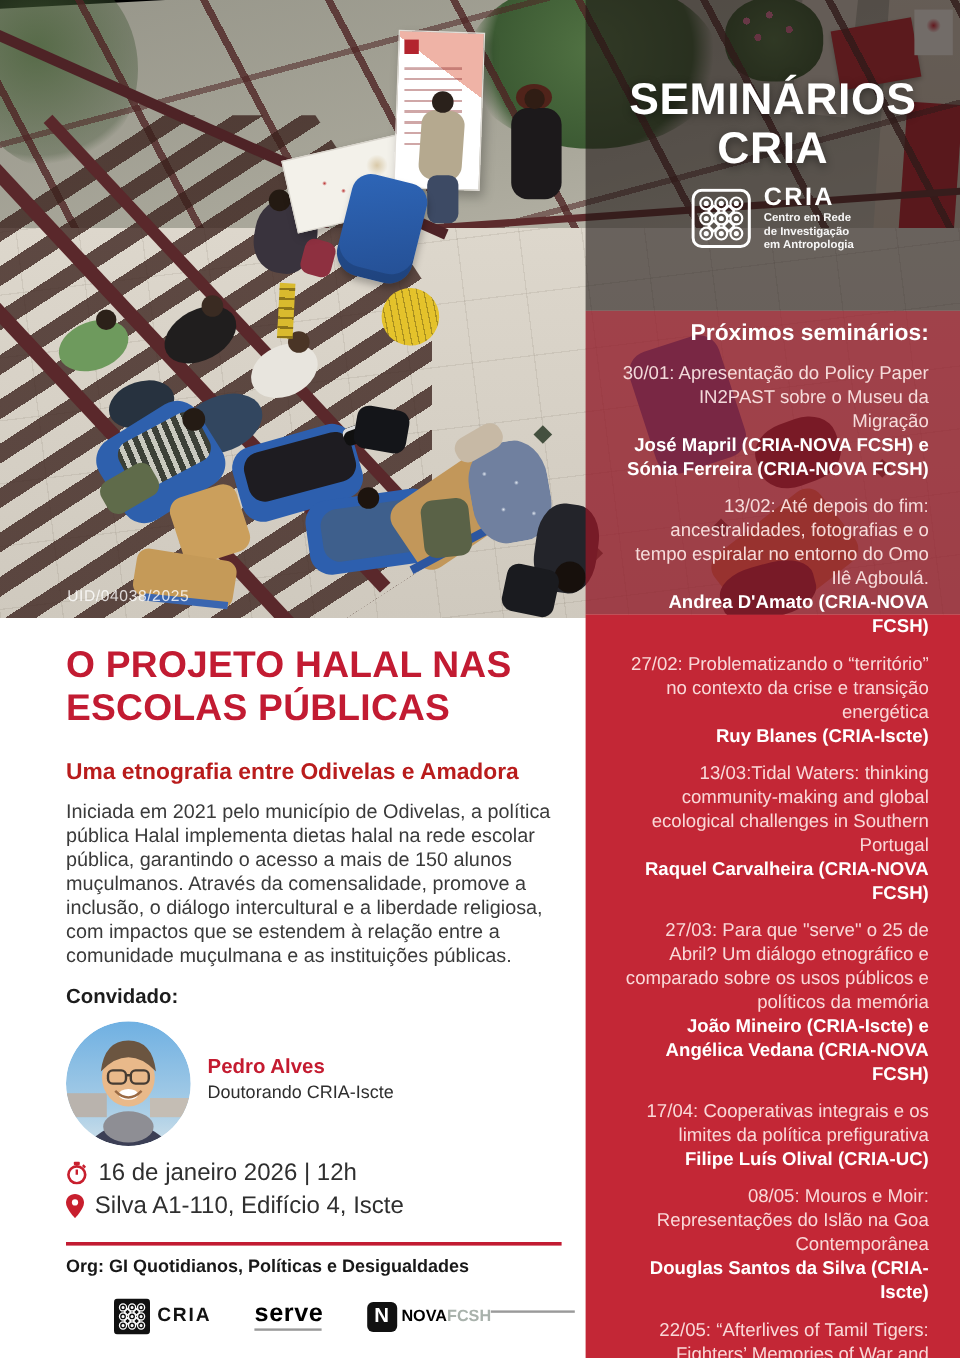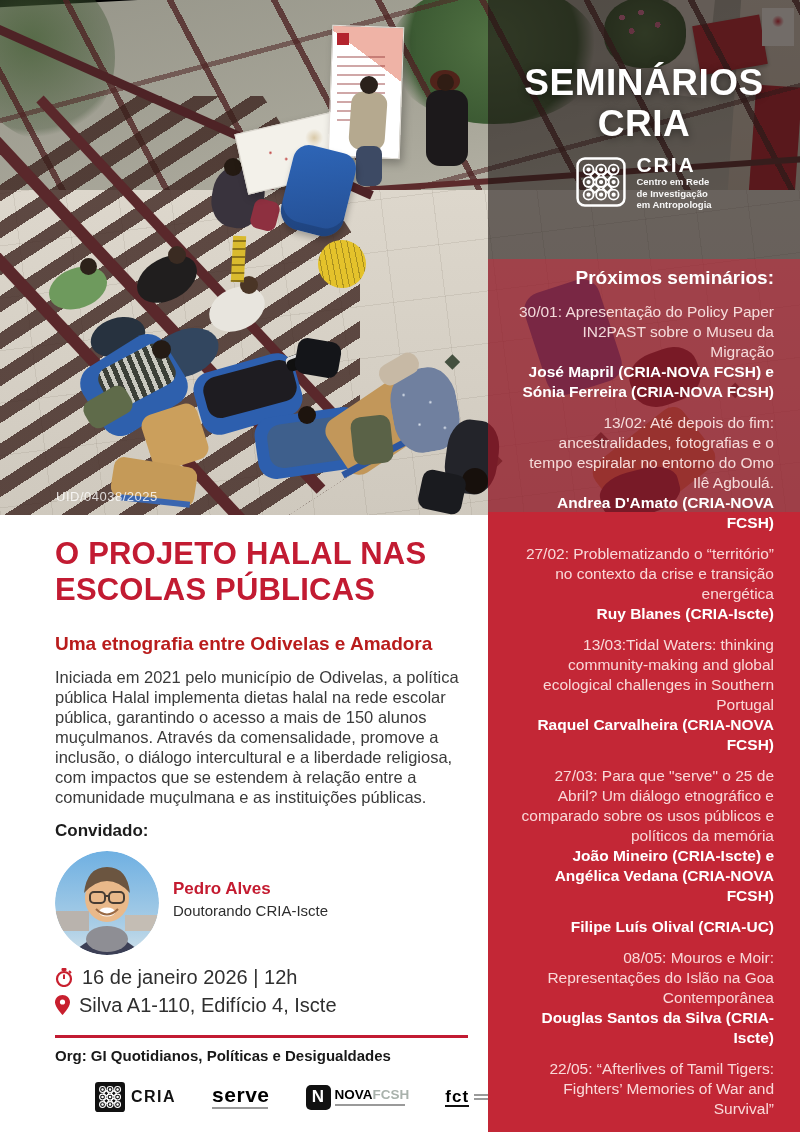--- a/index.html
+++ b/index.html
@@ -48,21 +48,21 @@
   .org{margin-top:9px;font-size:15px;font-weight:700;color:#181818;}
   .logos{margin-top:18px;margin-left:40px;display:flex;align-items:center;gap:36px;}
   .flogo{display:flex;align-items:center;gap:6px;color:#121212;}
   .flogo .sq{width:30px;height:30px;}
   .cria-word{font-size:16px;font-weight:800;letter-spacing:1.5px;}
   .iscte-block{display:flex;flex-direction:column;align-items:flex-start;}
   .iscte-word{font-size:21px;font-weight:800;letter-spacing:.5px;line-height:20px;}
   .strap{margin-top:2px;height:2px;width:56px;background:#9a9a9a;}
   .nova-block{display:flex;align-items:center;gap:4px;}
   .nova-n{width:25px;height:25px;background:#111;border-radius:5px;color:#fff;font-weight:800;font-size:17px;display:flex;align-items:center;justify-content:center;}
-  .nova-words{display:flex;flex-direction:column;}
+  .nova-words{display:flex;}
   .nova-line{font-size:13.5px;font-weight:800;line-height:14px;}
   .nova-line .grey{color:#a9b2ac;font-weight:700;}
   .fct-block{display:flex;align-items:center;gap:5px;}
   .fct-word{font-size:17px;font-weight:800;border-bottom:2px solid #111;line-height:17px;letter-spacing:1px;}
   .fct-strap{display:flex;flex-direction:column;gap:2px;}
   .fct-strap i{display:block;width:22px;height:2px;background:#9a9a9a;}
 </style>
 </head>
 <body>
 
@@ -218,20 +218,21 @@
       </div>
       <div class="sem-item">
         <div class="sem-topic">13/03:Tidal Waters: thinking community-making and global ecological challenges in Southern Portugal</div>
         <div class="sem-speakers">Raquel Carvalheira (CRIA-NOVA FCSH)</div>
       </div>
       <div class="sem-item">
         <div class="sem-topic">27/03: Para que "serve" o 25 de Abril? Um diálogo etnográfico e comparado sobre os usos públicos e políticos da memória</div>
         <div class="sem-speakers">João Mineiro (CRIA-Iscte) e Angélica Vedana (CRIA-NOVA FCSH)</div>
       </div>
       <div class="sem-item">
+        <div class="sem-topic">17/04: Cooperativas integrais e os limites da política prefigurativa</div>
         <div class="sem-speakers">Filipe Luís Olival (CRIA-UC)</div>
       </div>
       <div class="sem-item">
         <div class="sem-topic">08/05: Mouros e Moir: Representações do Islão na Goa Contemporânea</div>
         <div class="sem-speakers">Douglas Santos da Silva (CRIA-Iscte)</div>
       </div>
       <div class="sem-item">
         <div class="sem-topic">22/05: “Afterlives of Tamil Tigers: Fighters’ Memories of War and Survival”</div>
 
       </div>

